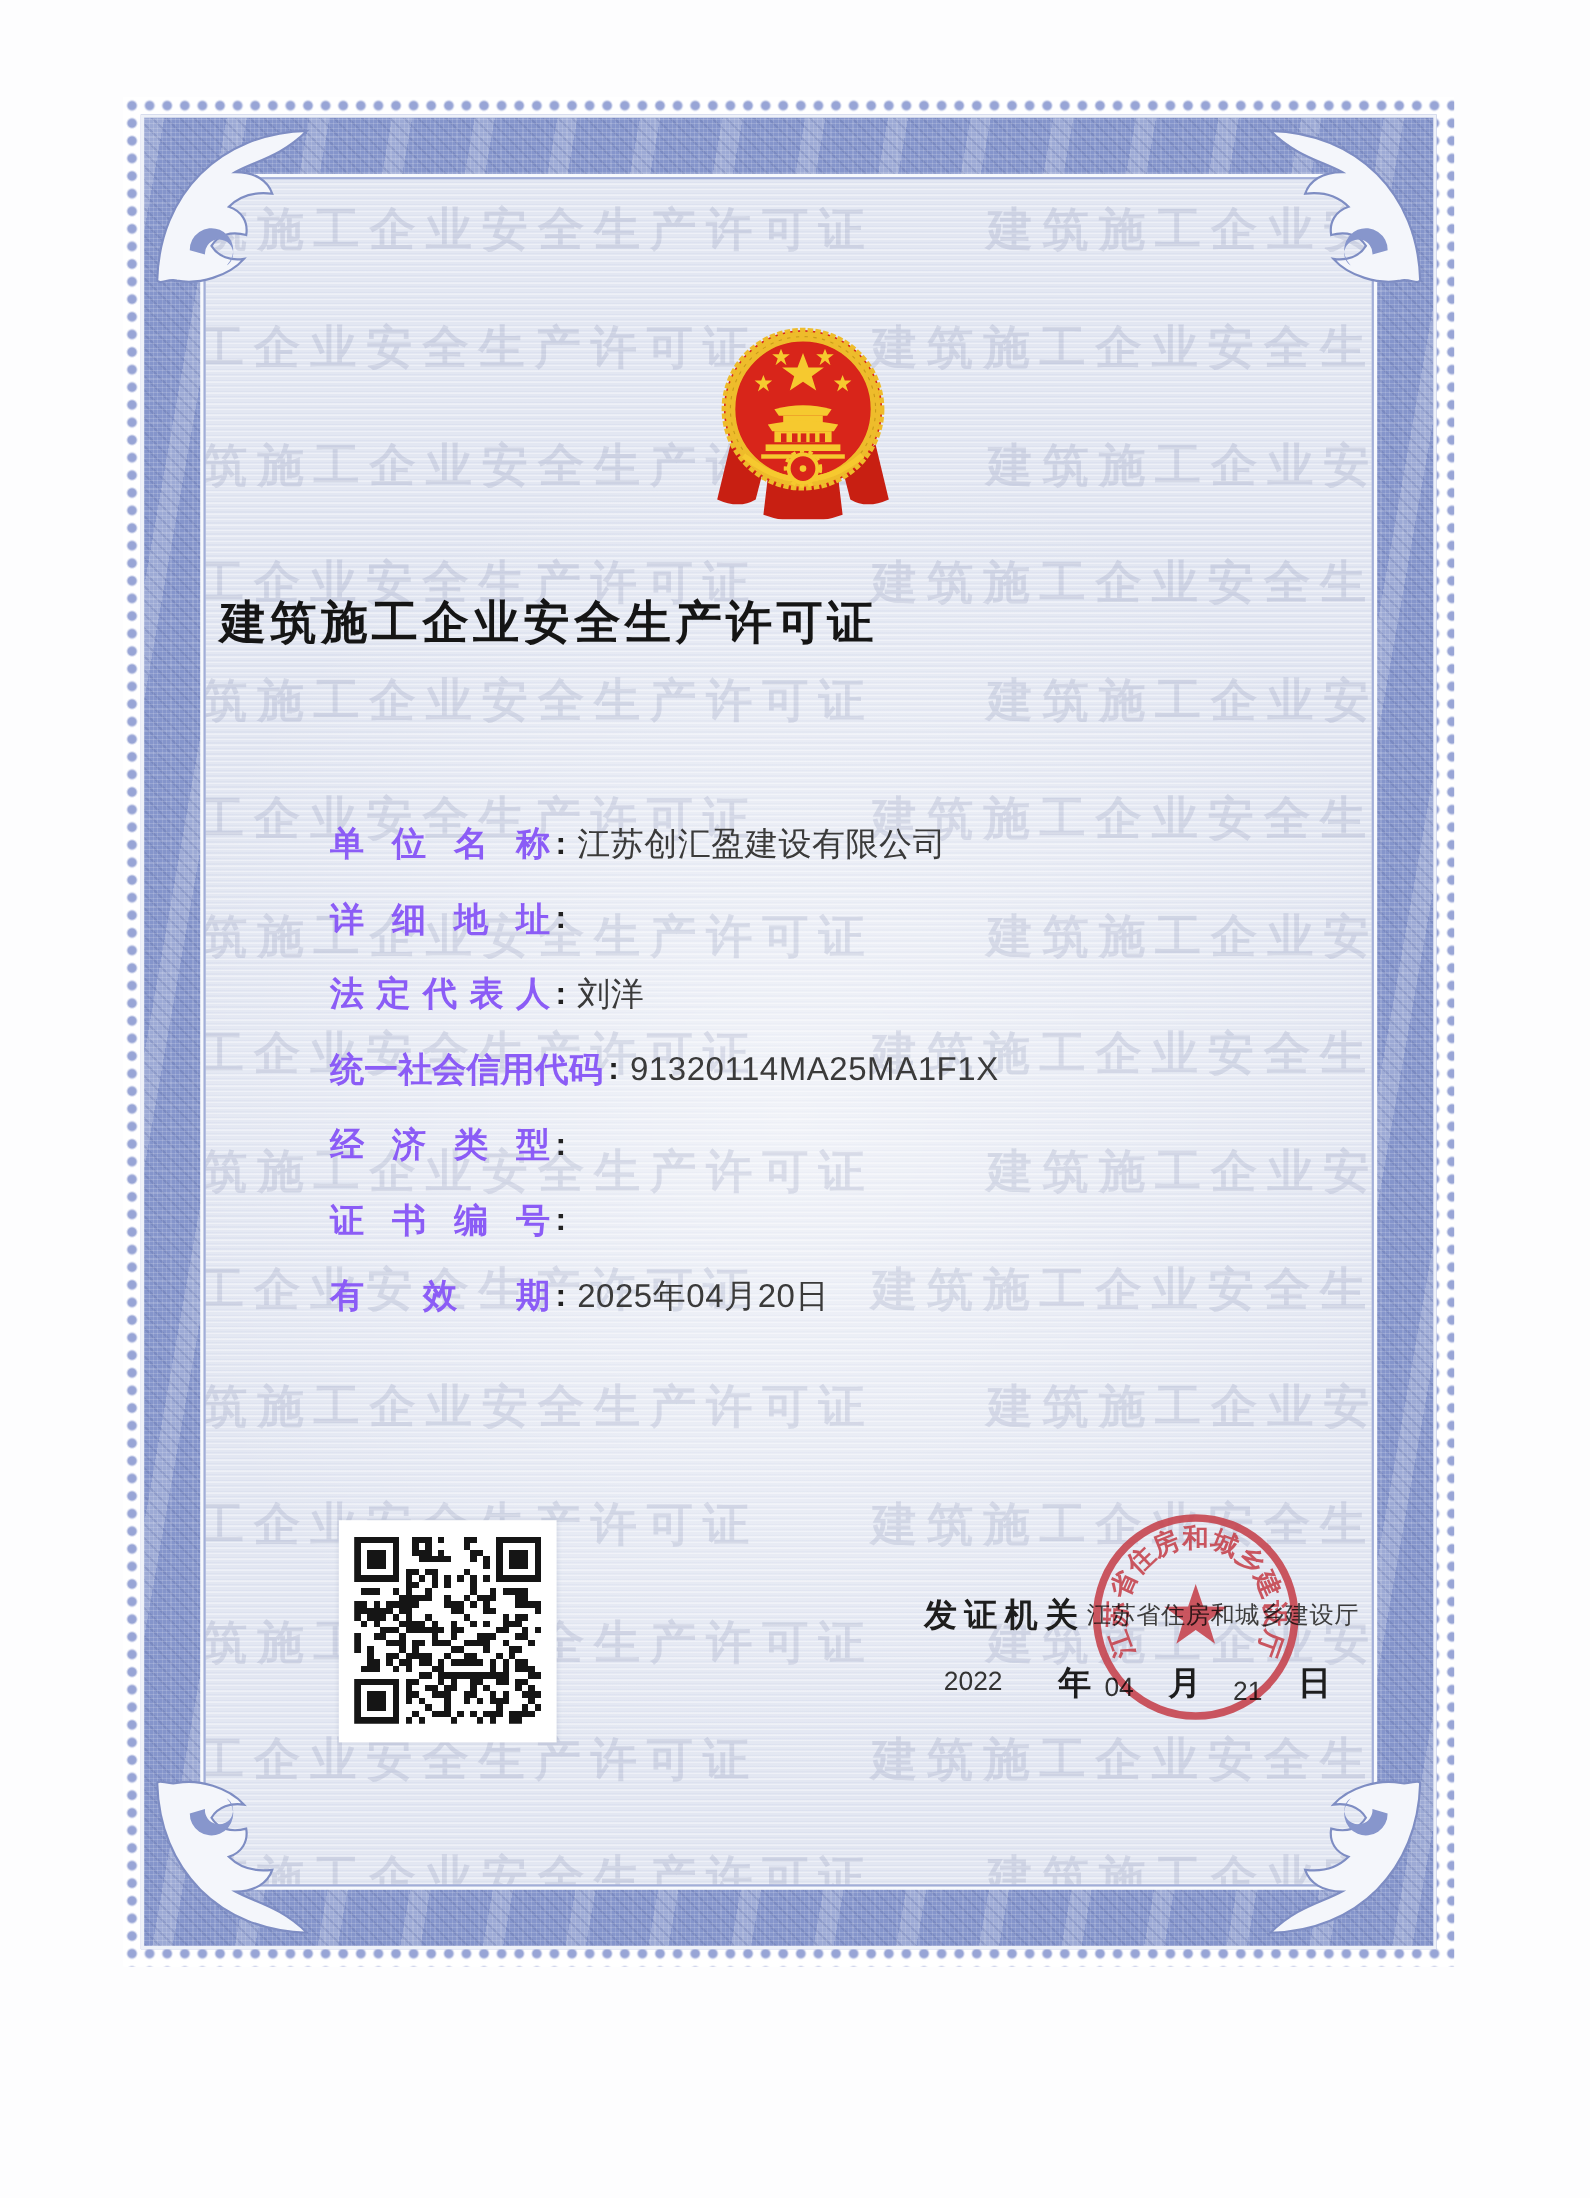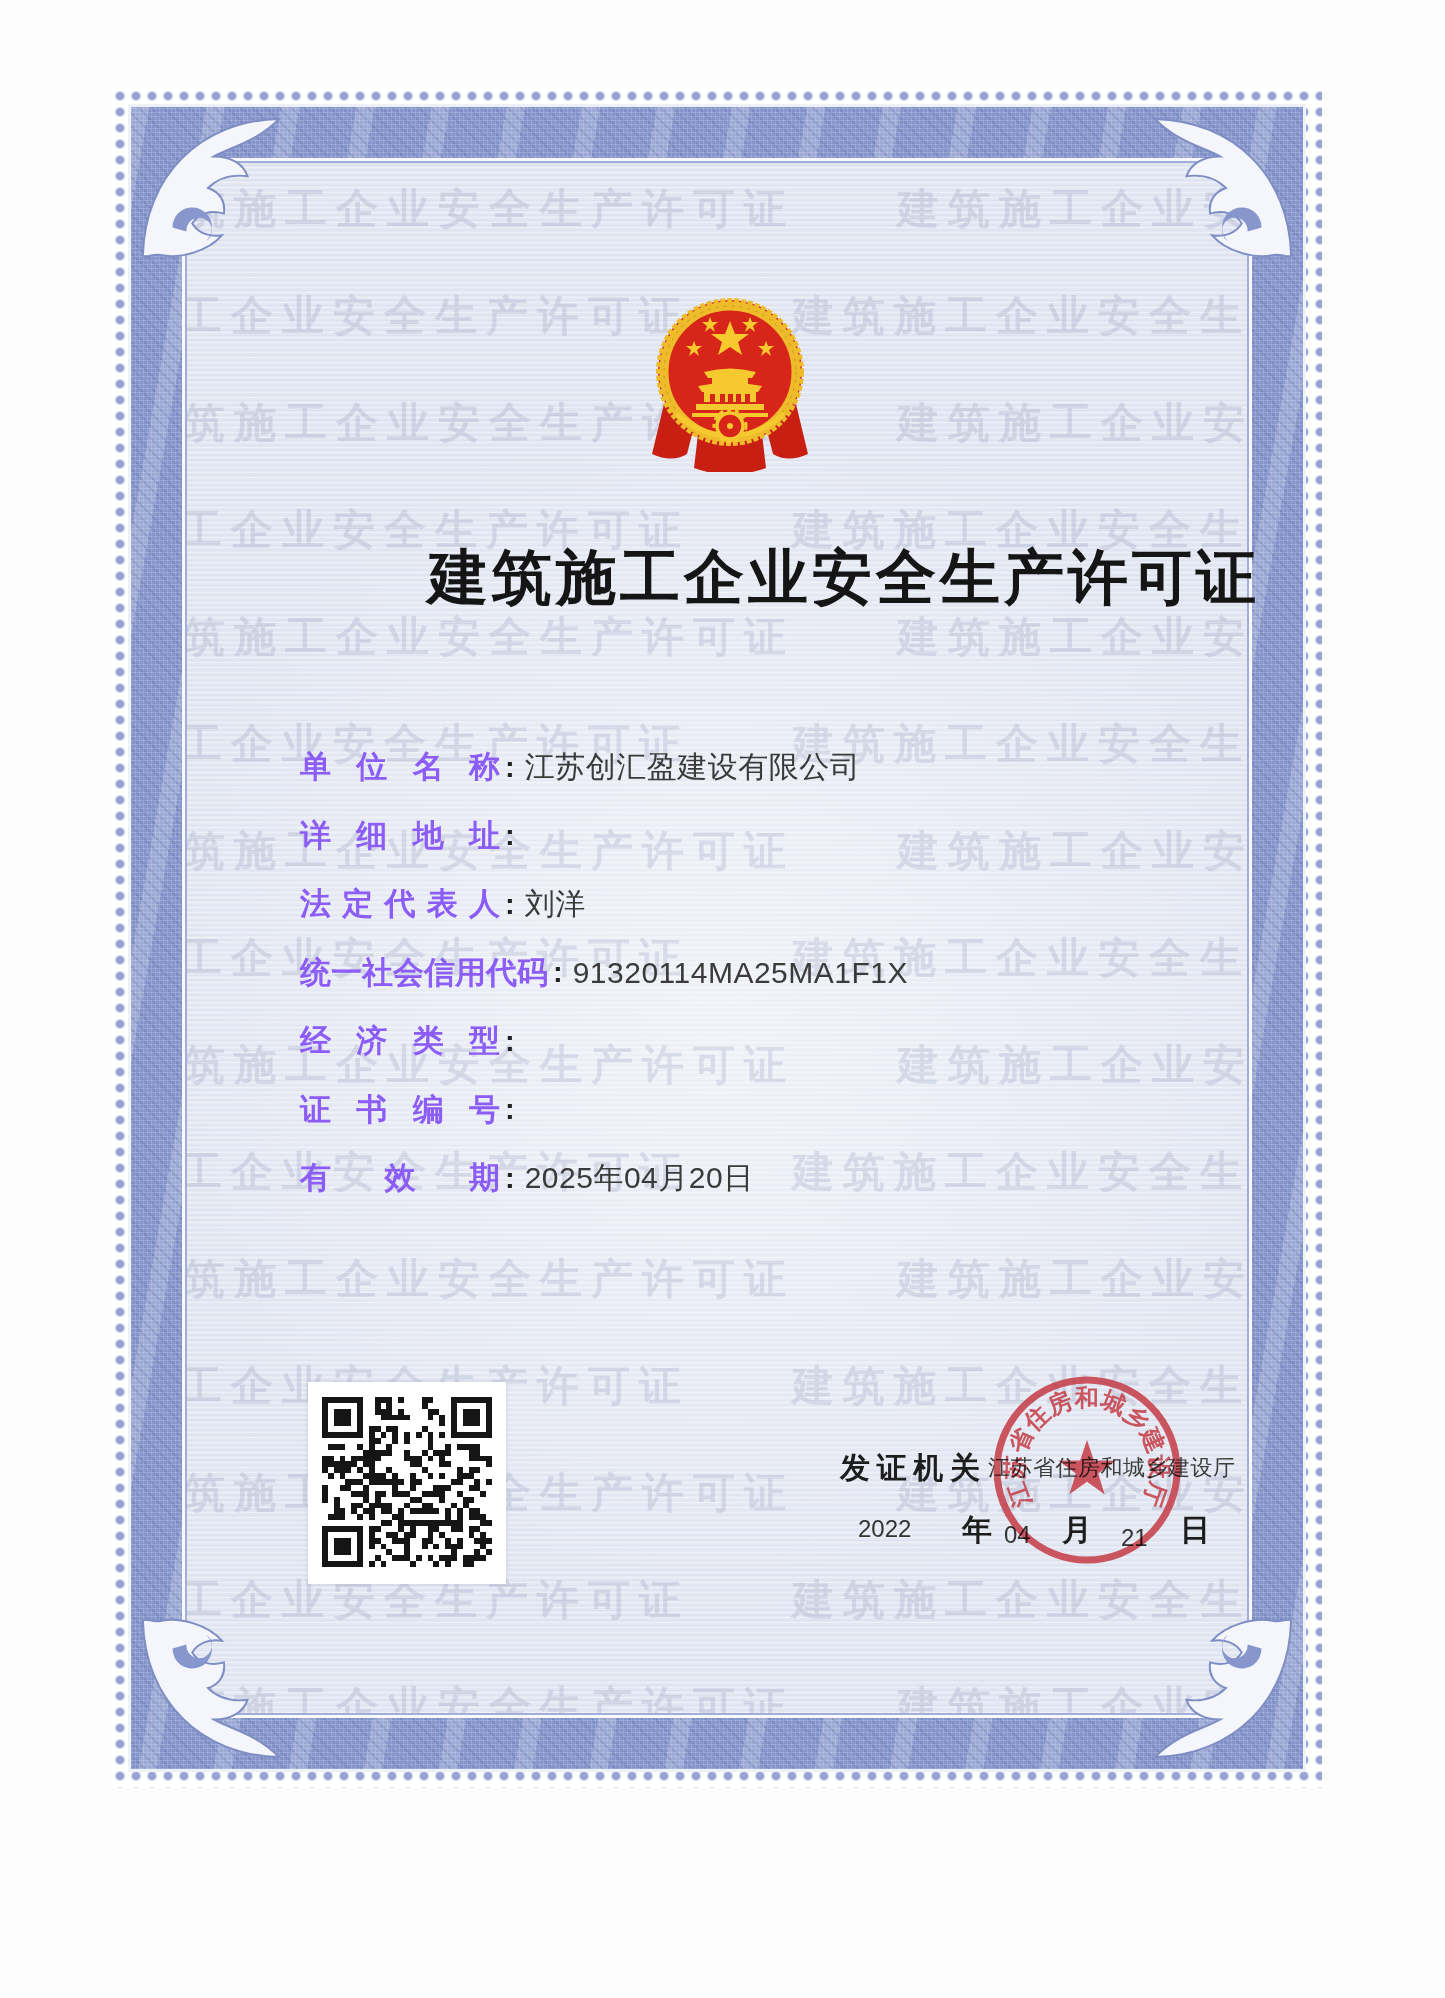--- a/index.html
+++ b/index.html
@@ -27,23 +27,23 @@
          border:2px solid #a2aed8;box-shadow:0 0 0 3px #f7f9fd;
          background-color:#e3e7f2;
          background-image:
            radial-gradient(ellipse 70% 50% at 50% 55%,rgba(255,255,255,.5),transparent 80%),
            repeating-linear-gradient(0deg,rgba(255,255,255,.38) 0 1px,rgba(205,212,232,.28) 2px 3px,transparent 3px 5px);}
   .wm{position:absolute;white-space:nowrap;font-size:42px;font-weight:600;letter-spacing:9px;
       color:rgba(122,132,168,.20);filter:blur(.5px);pointer-events:none;}
   
   .content{position:absolute;inset:0;z-index:5;}
   .emblem{position:absolute;left:642px;top:286px;width:176px;height:186px;}
-  .title{position:absolute;left:200px;top:538px;width:1060px;text-align:right;
+  .title{position:absolute;left:200px;top:538px;width:1060px;text-align:left;
          font-family:"DejaVu Sans","Liberation Sans",sans-serif;
-         font-size:60px;font-weight:900;letter-spacing:4px;color:#151515;}
+         font-size:42px;font-weight:900;letter-spacing:4px;color:#151515;}
   .fields{position:absolute;left:300px;top:733px;width:880px;}
   .row{height:68.5px;display:flex;align-items:center;}
   .flabel{display:inline-block;width:200px;font-size:31px;font-weight:700;color:#8b5cf6;
           text-align:justify;text-align-last:justify;text-justify:inter-character;}
   .flabel.long{width:auto;text-align-last:auto;letter-spacing:0;}
   .fcolon{font-size:29px;font-weight:700;color:#222;margin:0 10px 0 5px;}
   .fvalue{font-size:30px;color:#3a3a3a;letter-spacing:.5px;white-space:nowrap;}
   .fvalue.small{font-size:26px;}
   .qrpanel{position:absolute;left:308px;top:1382px;width:198px;height:202px;background:#ffffff;
            box-shadow:0 0 4px rgba(120,130,160,.25);}

